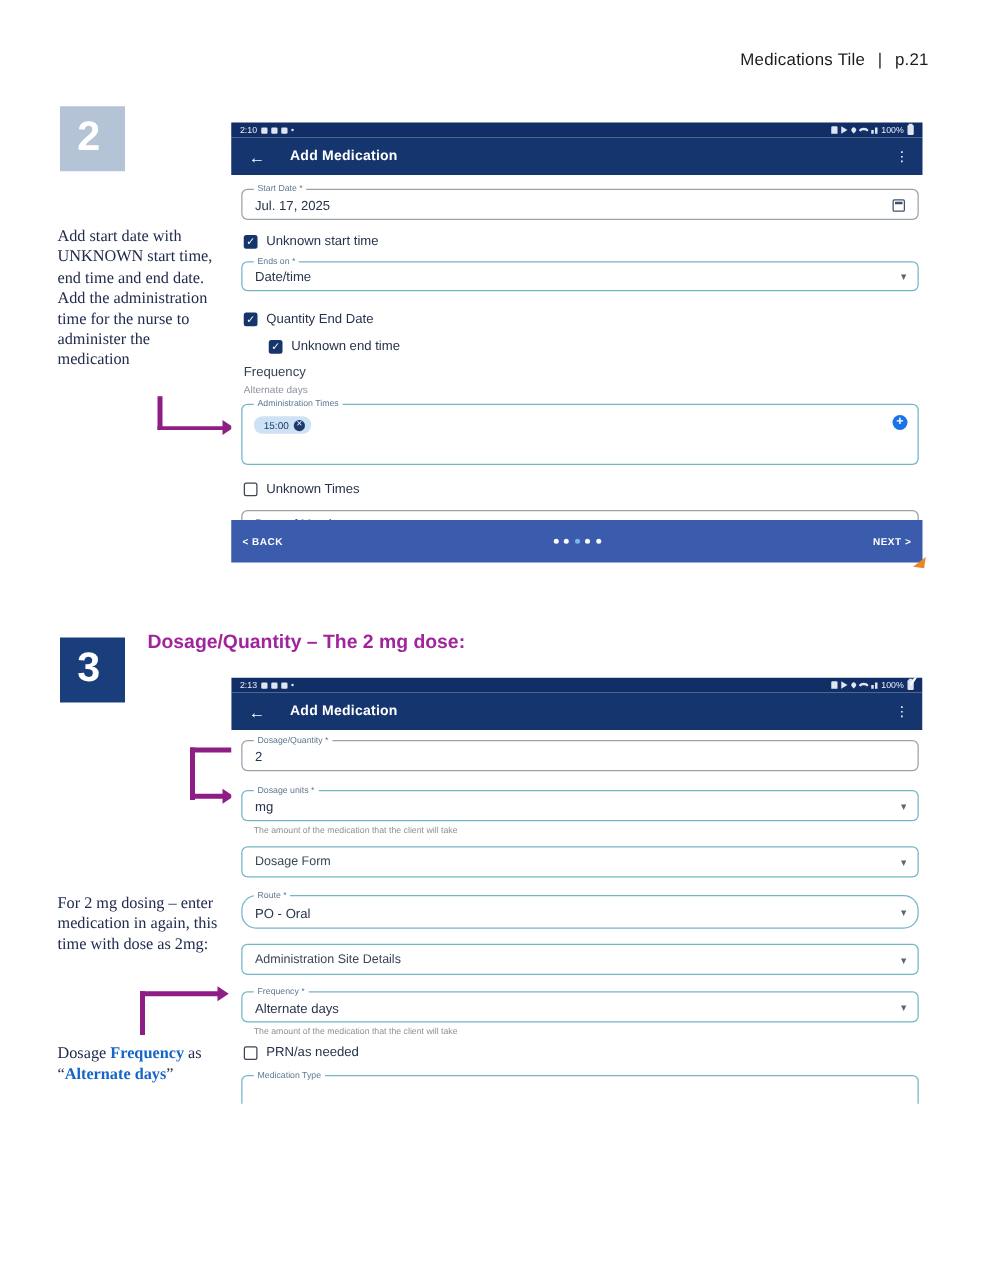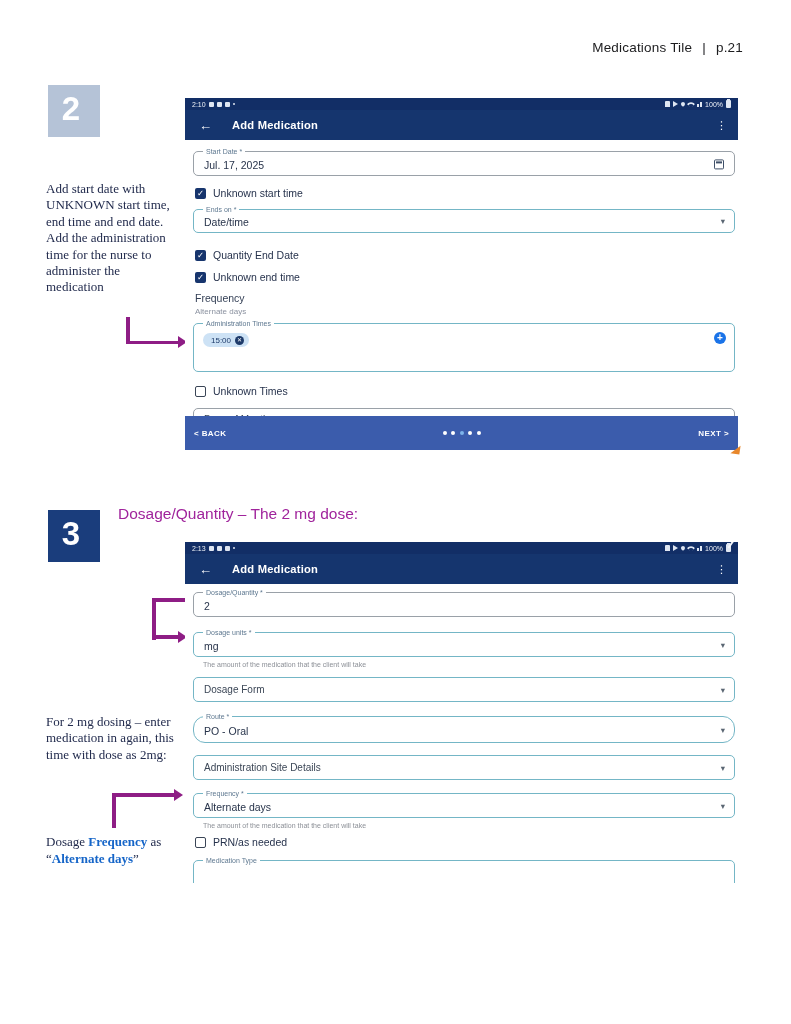--- a/index.html
+++ b/index.html
@@ -14,21 +14,21 @@
   .stepsq { position:absolute; width:52px; height:52px; display:flex; align-items:center; justify-content:center;
             color:#fff; font-size:33px; font-weight:700; padding:0 6px 4px 0; }
   .stepsq.s2 { left:48px; top:85px; background:#b5c3d7; }
   .stepsq.s3 { left:48px; top:510px; background:#1a3d7c; }
 
   .note { position:absolute; font-size:13px; line-height:16.4px; color:#222b4d;font-family:Liberation Serif, serif; }
   .note2 { left:46px; top:181px; width:131px; }
   .note3a { left:46px; top:714px; width:140px; }
   .note3b { left:46px; top:833px; width:150px; line-height:17px; }
   .note3b b { color:#1565c8; font-weight:700; }
-  .s3-heading { position:absolute; left:118px; top:505px; font-size:15.5px; font-weight:400; color:#a0249c; }
+  .s3-heading { position:absolute; left:118px; top:505px; font-size:15.5px; font-weight:700; color:#a0249c; }
 
   
   .aline { position:absolute; background:#8e1d85; }
   .ahead { position:absolute; width:0; height:0; border-top:6px solid transparent; border-bottom:6px solid transparent; border-left:9px solid #8e1d85; }
 
   
   .shot { position:absolute; width:553px; background:#fff; }
   .sbar { position:absolute; left:0; right:0; top:0; height:12px; background:#122e66; color:#eef2f8; display:flex; align-items:center; padding:0 7px; font-size:7px; }
   .sbar .right { margin-left:auto; display:flex; align-items:center; gap:3px; }
   .sbar .left { display:flex; align-items:center; gap:3px; }
@@ -151,21 +151,21 @@
       <span class="flabel">Ends on *</span>
       <span class="fvalue">Date/time</span>
       <span class="caret"></span>
     </div>
 
     <div class="cbrow" style="top:151px;">
       <span class="cb checked"></span>
       <span>Quantity End Date</span>
     </div>
 
-    <div class="cbrow" style="top:173px;">
+    <div class="cbrow" style="top:173px;margin-left:20px;">
       <span class="cb checked"></span>
       <span>Unknown end time</span>
     </div>
 
     <div class="plainlabel" style="top:194px;">Frequency</div>
     <div class="sublabel" style="top:209px;">Alternate days</div>
 
     <div class="mfield teal" style="top:225px; height:49px;">
       <span class="flabel">Administration Times</span>
       <span class="chip">

